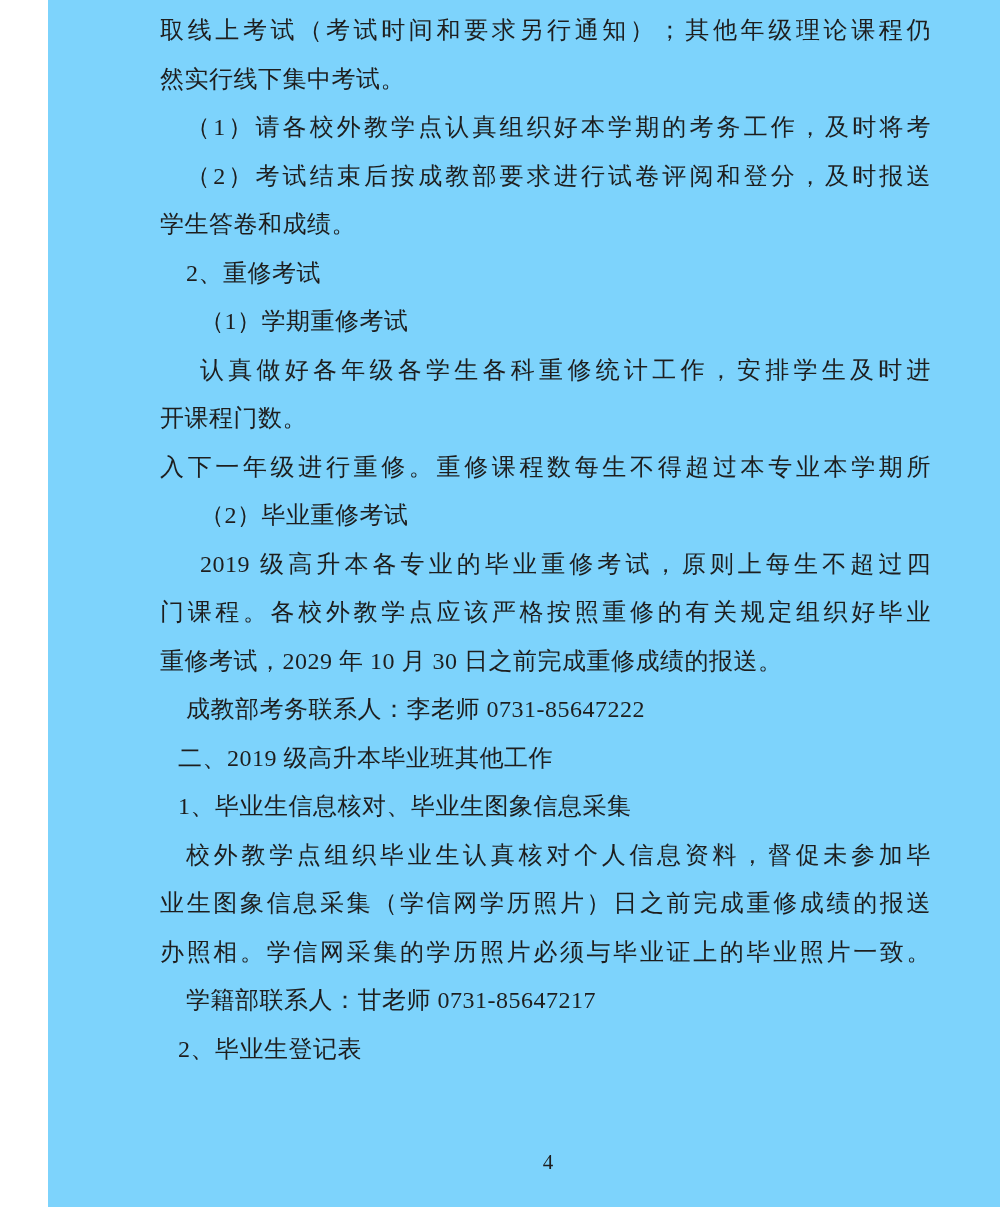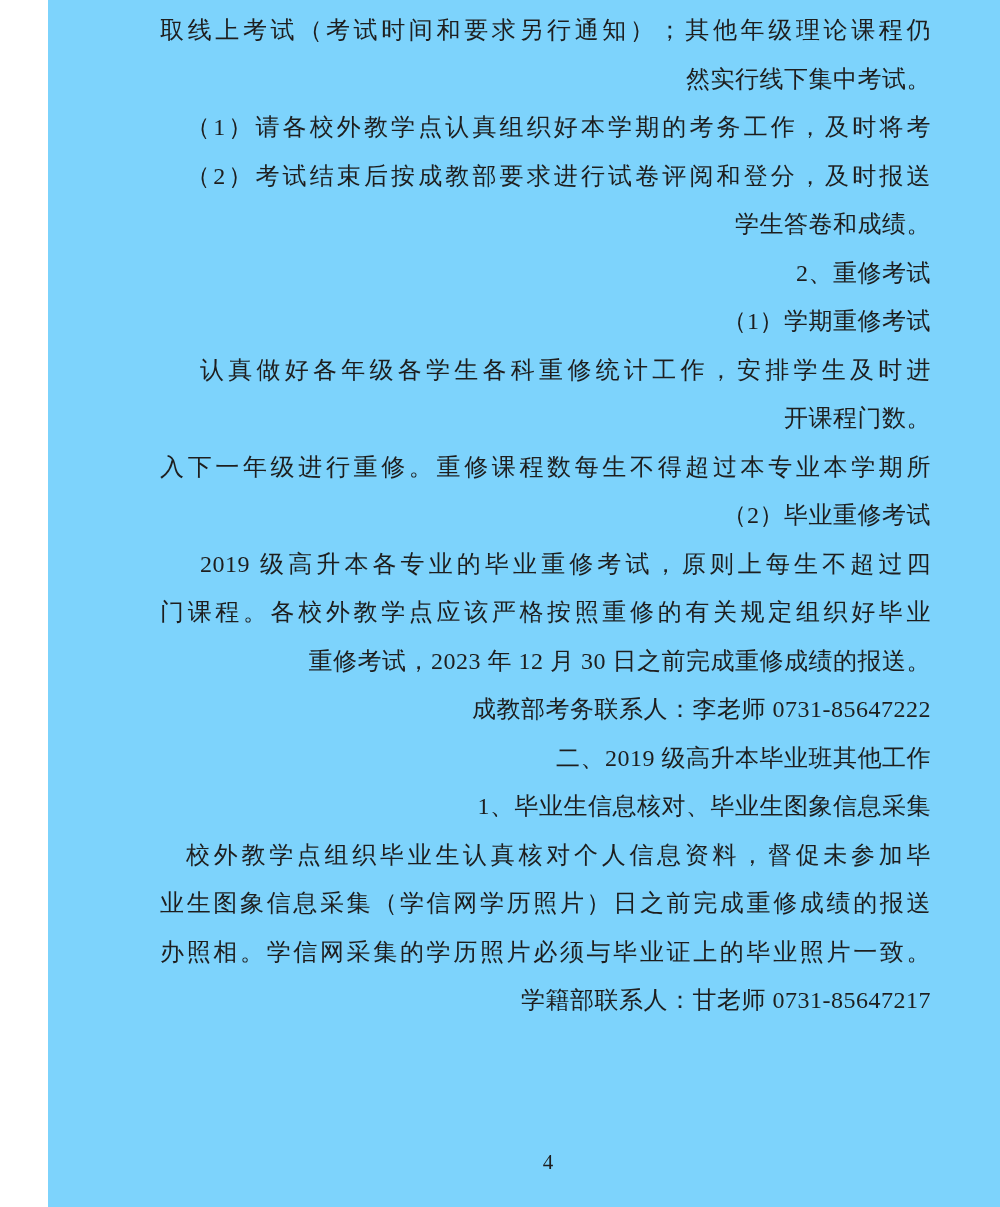--- a/index.html
+++ b/index.html
@@ -20,21 +20,21 @@
     position: absolute;
     left: 112px;
     top: 6px;
     width: 771px;
   }
   .line {
     height: 48.5px;
     line-height: 48.5px;
     font-size: 24px;
     letter-spacing: 0.5px;
-    text-align: right;
+    text-align: left;
     white-space: normal;
     overflow: hidden;
   }
   
   .j {
     text-align: justify;
     text-align-last: justify;
     text-justify: inter-character;
   }
   
@@ -65,25 +65,26 @@
     <div class="line ind-m j">（2）考试结束后按成教部要求进行试卷评阅和登分，及时报送</div>
     <div class="line">学生答卷和成绩。</div>
     <div class="line ind-m">2、重修考试</div>
     <div class="line ind-l">（1）学期重修考试</div>
     <div class="line ind-l j">认真做好各年级各学生各科重修统计工作，安排学生及时进</div>
     <div class="line">开课程门数。</div>
     <div class="line j">入下一年级进行重修。重修课程数每生不得超过本专业本学期所</div>
     <div class="line ind-l">（2）毕业重修考试</div>
     <div class="line ind-l j">2019 级高升本各专业的毕业重修考试，原则上每生不超过四</div>
     <div class="line j">门课程。各校外教学点应该严格按照重修的有关规定组织好毕业</div>
-    <div class="line">重修考试，2023 年 12 月 30 日之前完成重修成绩的报送。</div>
+    <div class="line">重修考试，2029 年 10 月 30 日之前完成重修成绩的报送。</div>
     <div class="line ind-m">成教部考务联系人：李老师 0731-85647222</div>
     <div class="line ind-s">二、2019 级高升本毕业班其他工作</div>
     <div class="line ind-s">1、毕业生信息核对、毕业生图象信息采集</div>
     <div class="line ind-m j">校外教学点组织毕业生认真核对个人信息资料，督促未参加毕</div>
     <div class="line j">业生图象信息采集（学信网学历照片）日之前完成重修成绩的报送</div>
     <div class="line j">办照相。学信网采集的学历照片必须与毕业证上的毕业照片一致。</div>
     <div class="line ind-m">学籍部联系人：甘老师 0731-85647217</div>
+    <div class="line ind-s">2、毕业生登记表</div>
   </div>
   <div class="footer">
     <span class="pagenum">4</span>
   </div>
 </div>
 
 </body></html>

